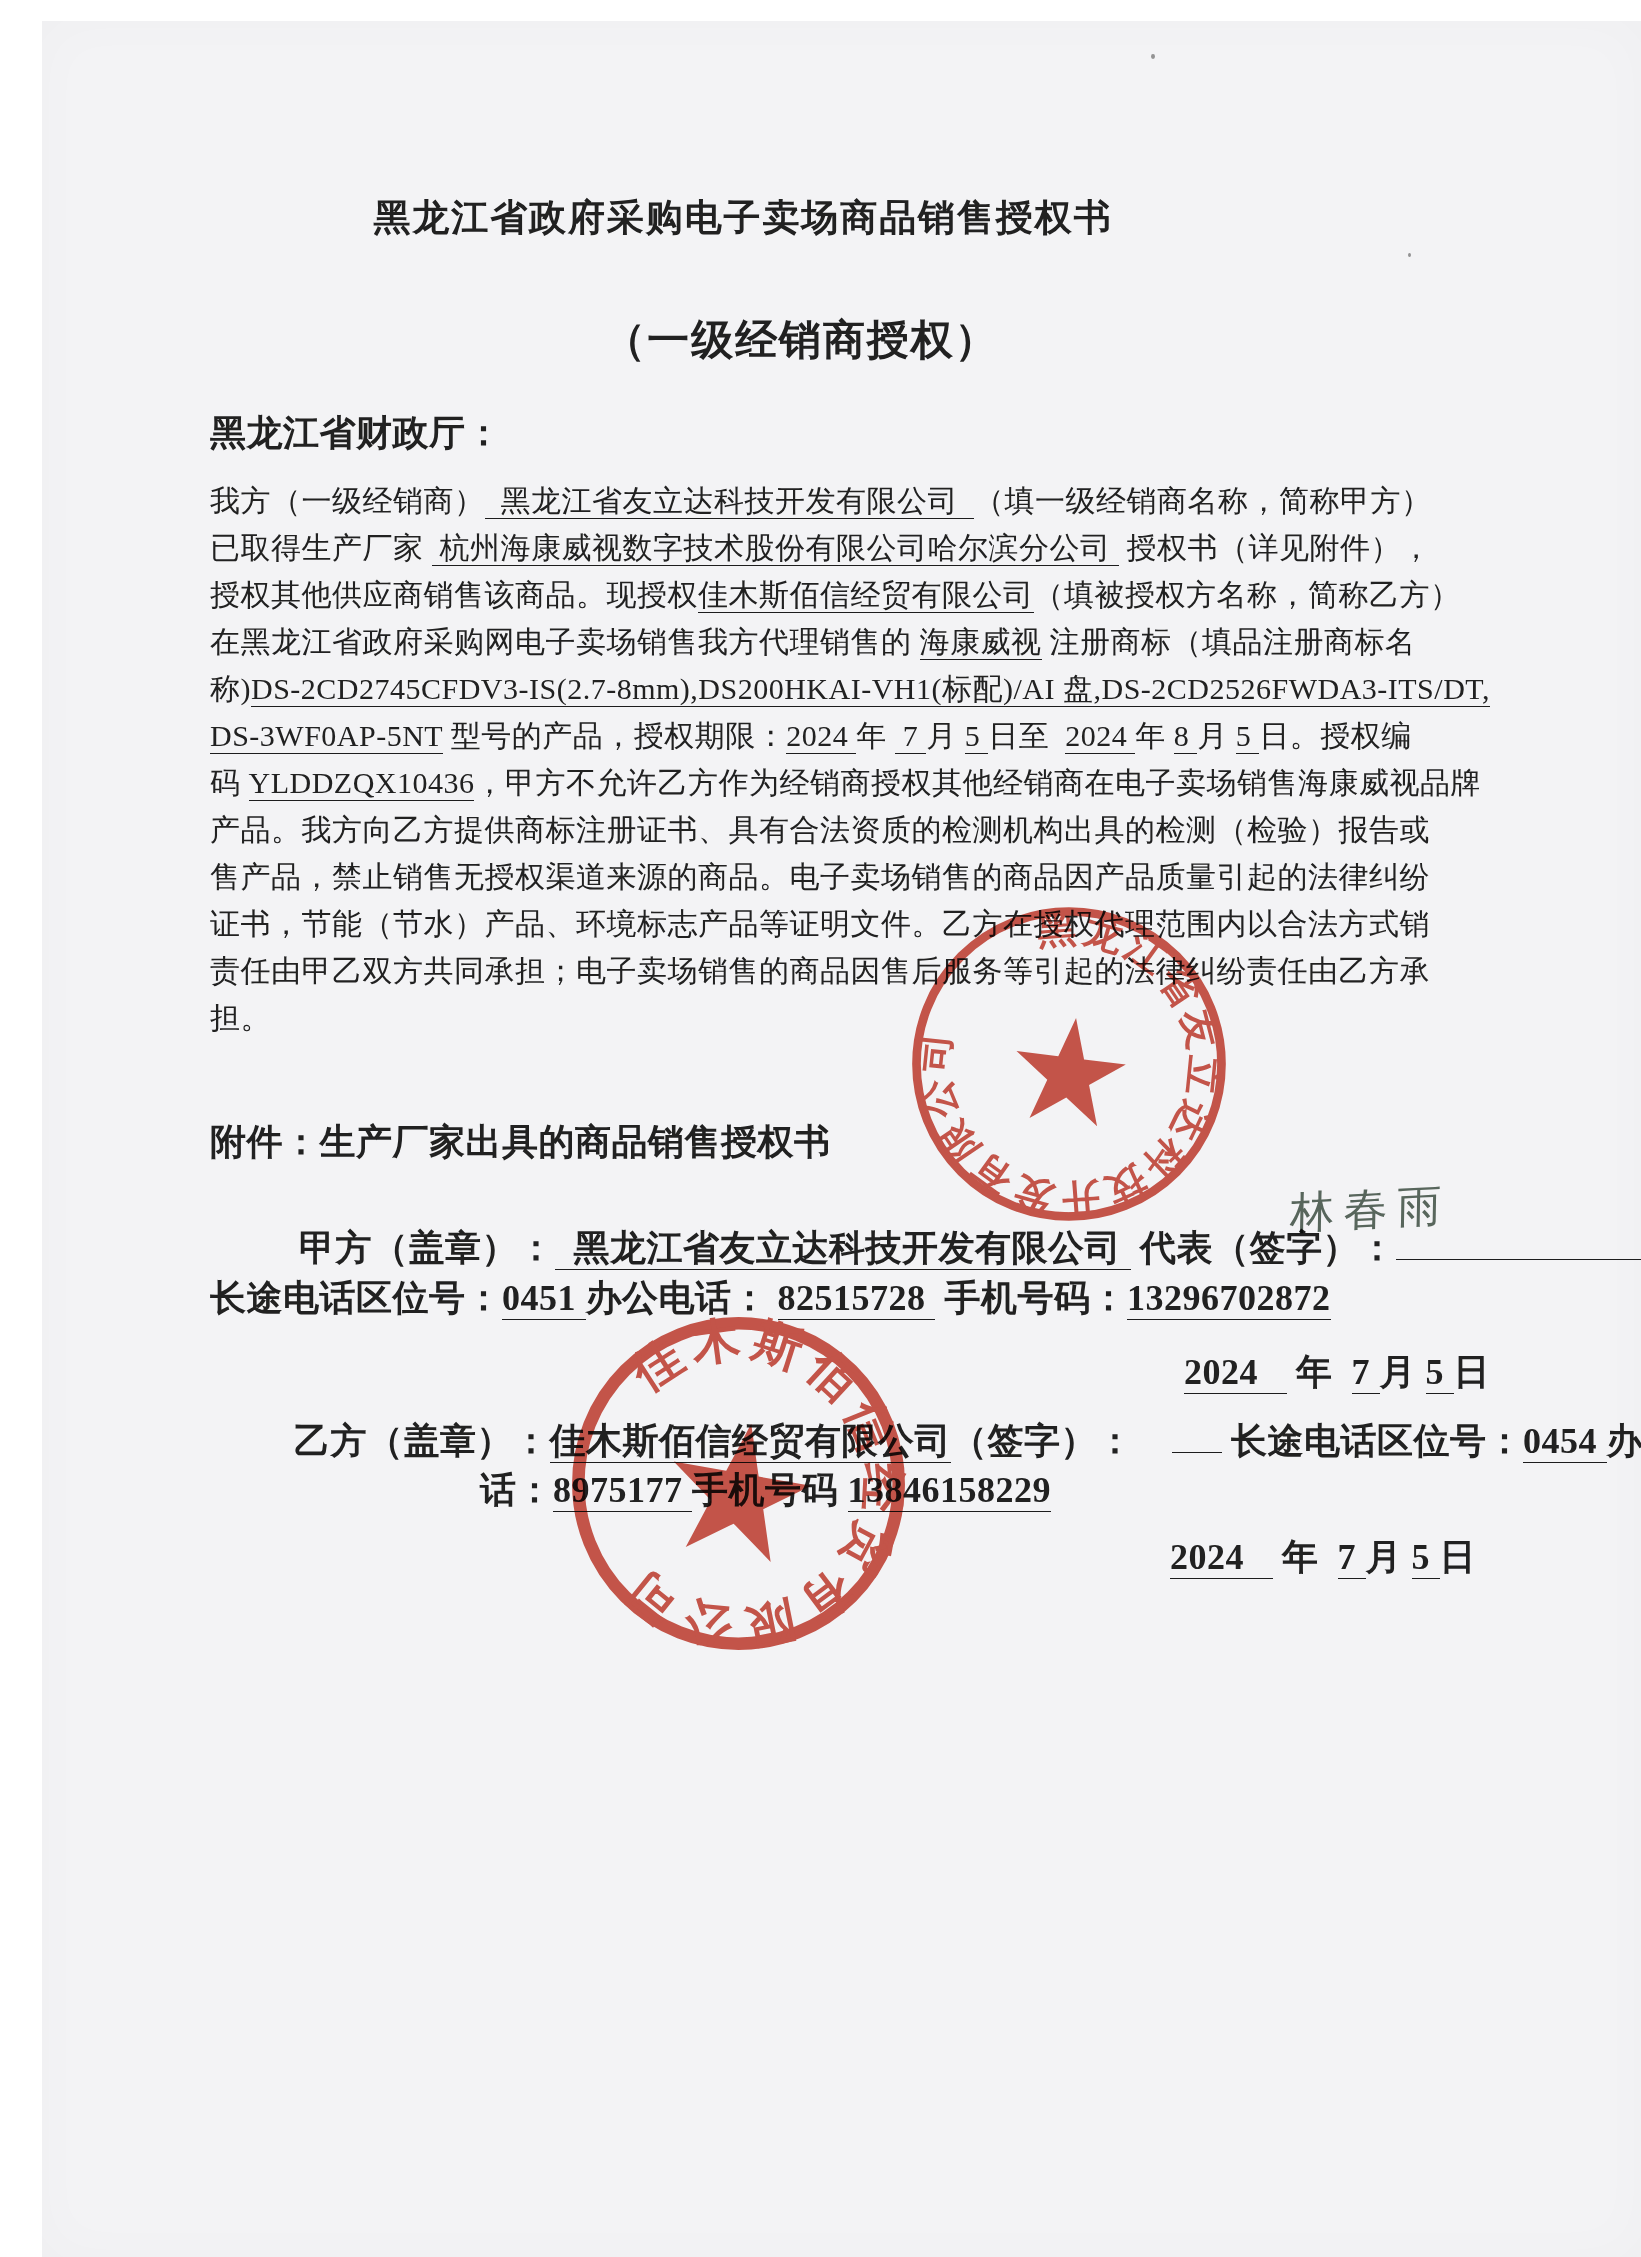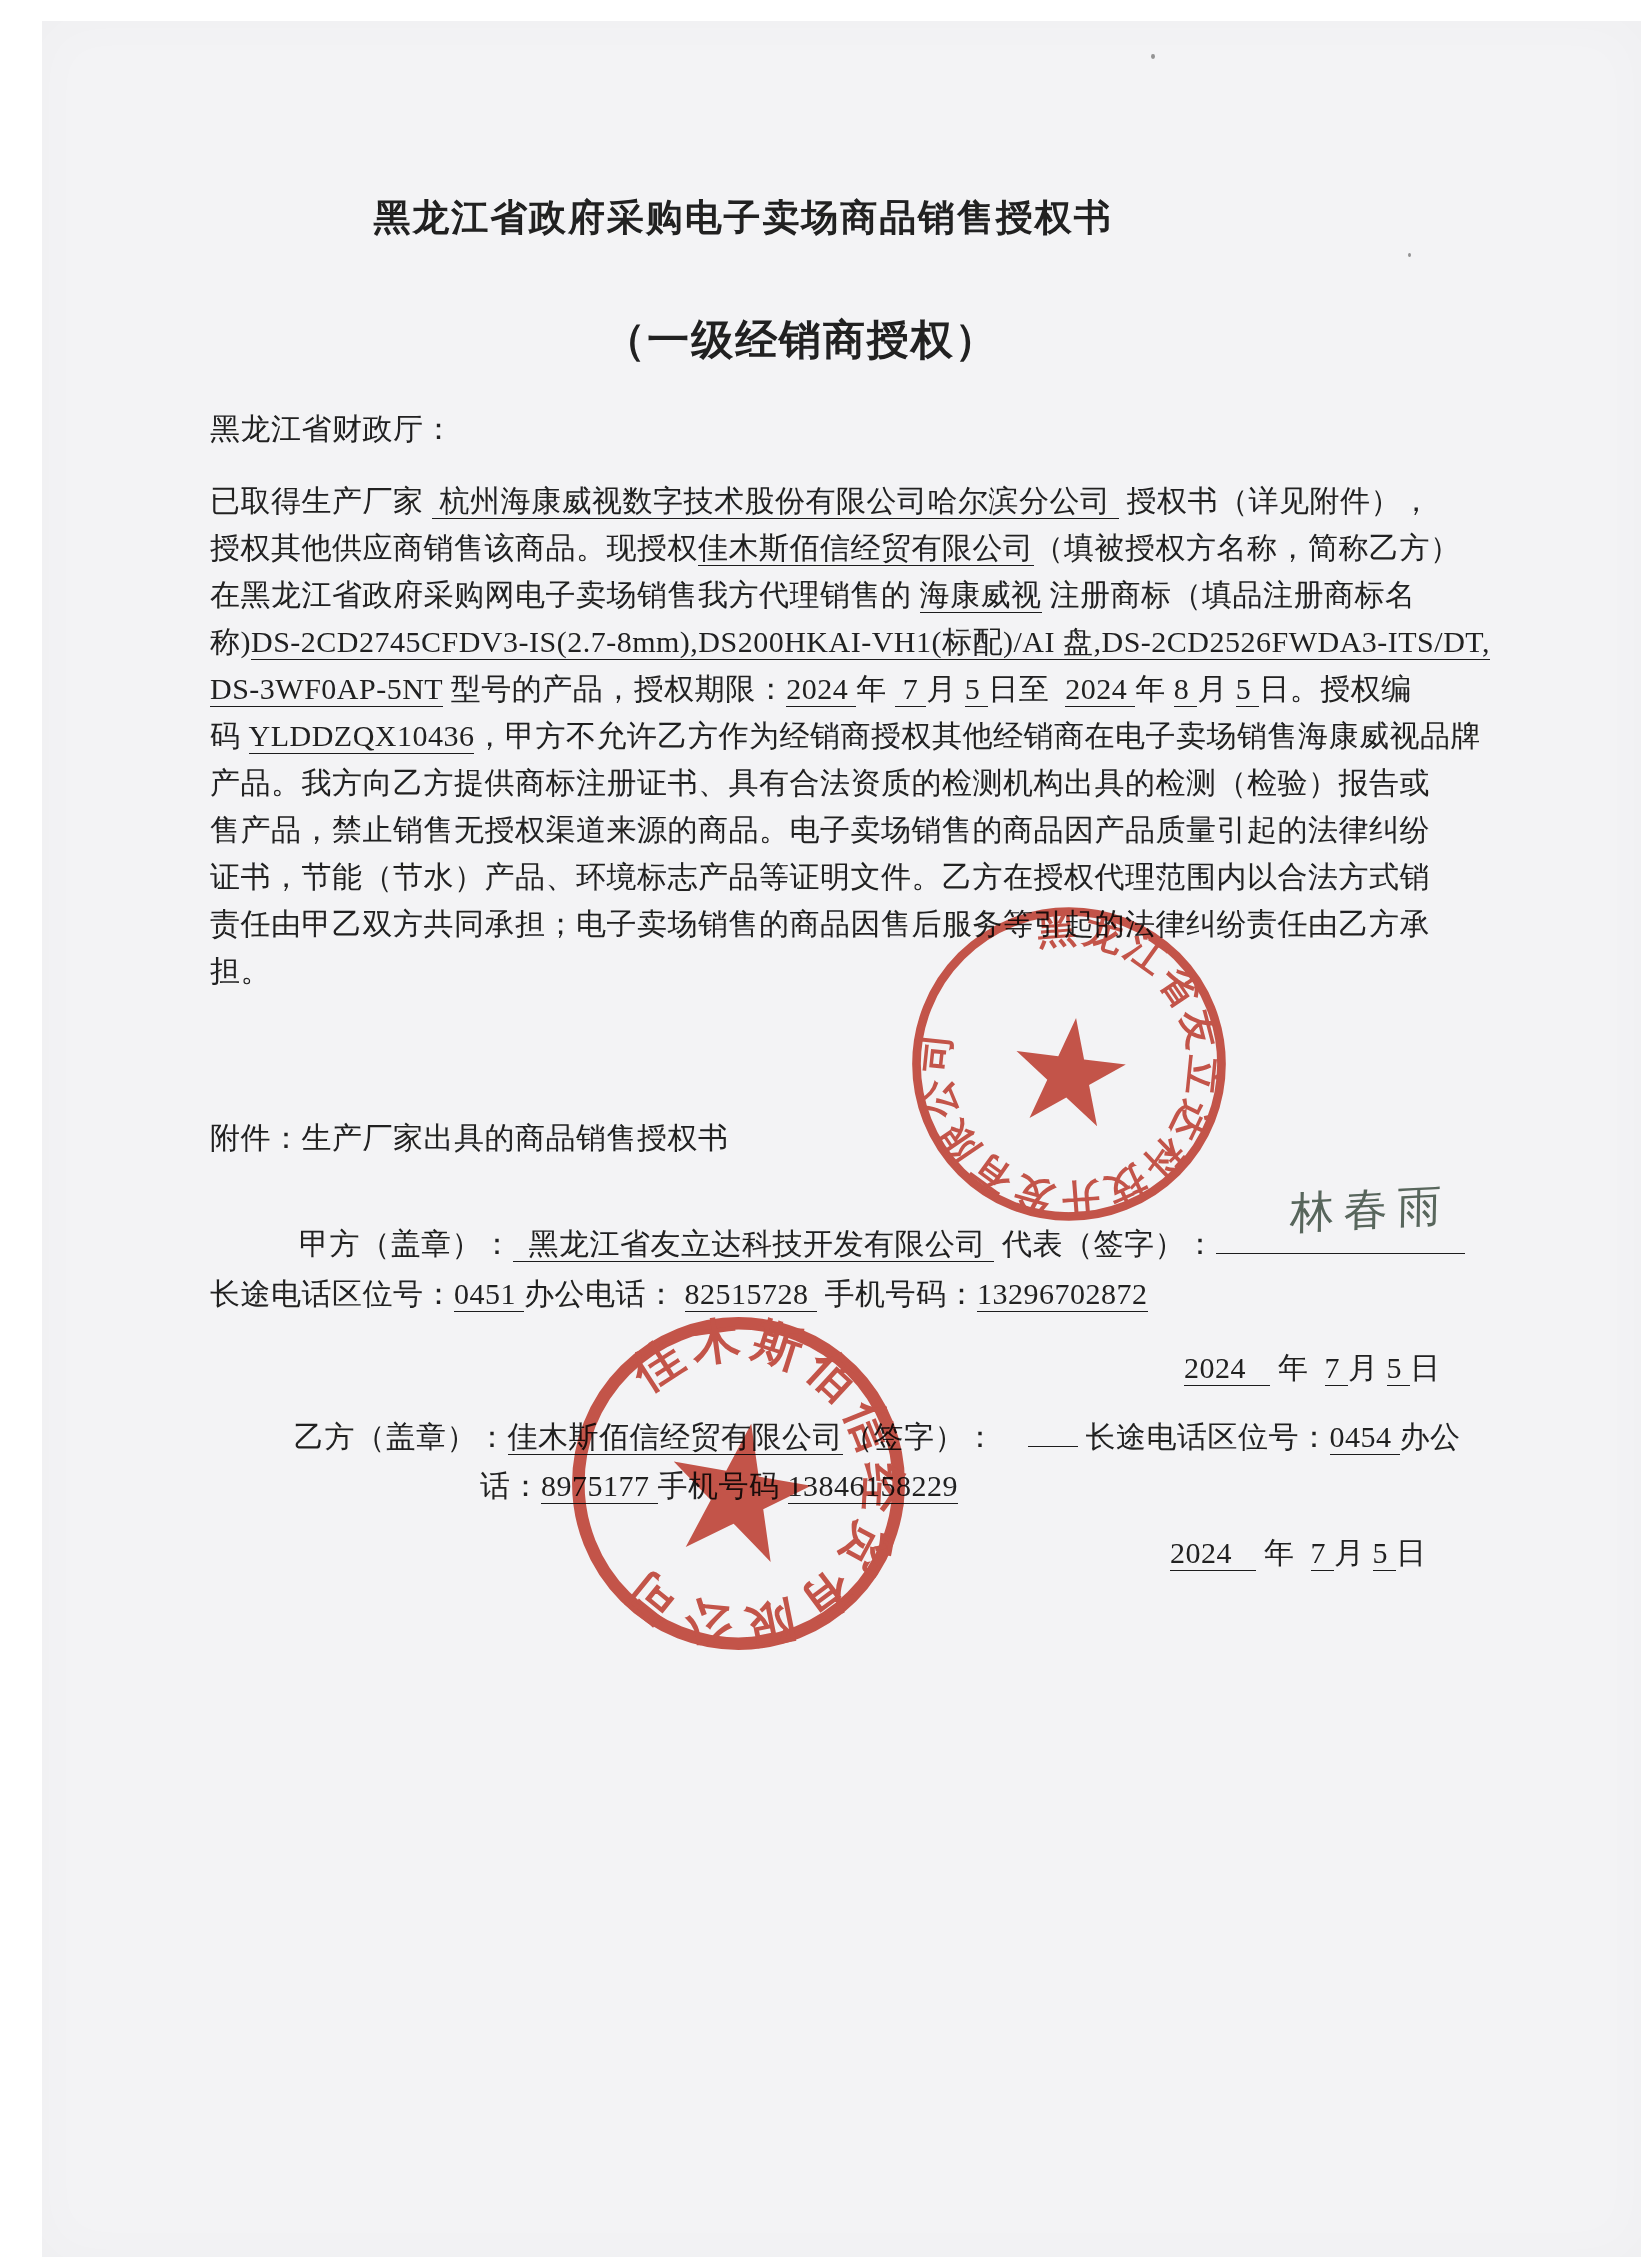--- a/index.html
+++ b/index.html
@@ -9,21 +9,21 @@
   .page{position:absolute;left:42px;top:21px;right:0;bottom:0;
         background:#f3f3f5;
         box-shadow:inset 0 0 58px rgba(0,0,0,0.02);}
   .abs{position:absolute;white-space:pre;}
   .title{font-family:"Liberation Sans","DejaVu Sans",sans-serif;
          font-weight:bold;font-size:37px;letter-spacing:1.9px;
          transform:translateX(-50%);}
   .subtitle{font-family:"Liberation Sans","DejaVu Sans",sans-serif;
             font-weight:bold;font-size:42px;letter-spacing:1.9px;
             transform:translateX(-50%);}
-  .bodytext{font-size:30px;letter-spacing:0.5px;}
+  .bodytext{font-size:36px;letter-spacing:0.5px;font-weight:bold;}
   .paragraph{position:absolute;left:210px;top:477px;}
   .body-line{height:47px;line-height:47px;font-size:30px;letter-spacing:0.5px;white-space:pre;}
   .u{border-bottom:1.9px solid #1d1d1d;padding-bottom:1px;}
   .blank{display:inline-block;height:1em;vertical-align:baseline;}
   .stamp{position:absolute;mix-blend-mode:multiply;opacity:0.85;}
   .stamp text{font-family:"Liberation Serif","DejaVu Serif",serif;font-weight:bold;}
   .signature{position:absolute;font-size:44px;letter-spacing:9.7px;
              transform:rotate(-3deg) skewX(-4deg);white-space:pre;
              mix-blend-mode:multiply;}
   .speck{position:absolute;width:3.9px;height:4.8px;background:#6a6a6a;border-radius:50%;opacity:.7;}
@@ -34,20 +34,21 @@
 <div class="screen">
   <div class="page"></div>
 
   <div class="abs title" style="left:743px;top:193px;">黑龙江省政府采购电子卖场商品销售授权书</div>
 
   <div class="abs subtitle" style="left:801px;top:312px;">（一级经销商授权）</div>
 
   <div class="abs bodytext" style="left:210px;top:409px;">黑龙江省财政厅：</div>
 
   <div class="paragraph">
+    <div class="body-line"><span>我方（一级经销商）</span><span class="u">  黑龙江省友立达科技开发有限公司  </span><span>（填一级经销商名称，简称甲方）</span></div>
     <div class="body-line"><span>已取得生产厂家 </span><span class="u"> 杭州海康威视数字技术股份有限公司哈尔滨分公司 </span><span> 授权书（详见附件），</span></div>
     <div class="body-line"><span>授权其他供应商销售该商品。现授权</span><span class="u">佳木斯佰信经贸有限公司</span><span>（填被授权方名称，简称乙方）</span></div>
     <div class="body-line"><span>在黑龙江省政府采购网电子卖场销售我方代理销售的 </span><span class="u">海康威视</span><span> 注册商标（填品注册商标名</span></div>
     <div class="body-line"><span>称)</span><span class="u">DS-2CD2745CFDV3-IS(2.7-8mm),DS200HKAI-VH1(标配)/AI 盘,DS-2CD2526FWDA3-ITS/DT,</span></div>
     <div class="body-line"><span class="u">DS-3WF0AP-5NT</span><span> 型号的产品，授权期限：</span><span class="u">2024 </span><span>年 </span><span class="u"> 7 </span><span>月 </span><span class="u">5 </span><span>日至  </span><span class="u">2024 </span><span>年 </span><span class="u">8 </span><span>月 </span><span class="u">5 </span><span>日。授权编</span></div>
     <div class="body-line"><span>码 </span><span class="u">YLDDZQX10436</span><span>，甲方不允许乙方作为经销商授权其他经销商在电子卖场销售海康威视品牌</span></div>
     <div class="body-line"><span>产品。我方向乙方提供商标注册证书、具有合法资质的检测机构出具的检测（检验）报告或</span></div>
     <div class="body-line"><span>售产品，禁止销售无授权渠道来源的商品。电子卖场销售的商品因产品质量引起的法律纠纷</span></div>
     <div class="body-line"><span>证书，节能（节水）产品、环境标志产品等证明文件。乙方在授权代理范围内以合法方式销</span></div>
     <div class="body-line"><span>责任由甲乙双方共同承担；电子卖场销售的商品因售后服务等引起的法律纠纷责任由乙方承</span></div>

